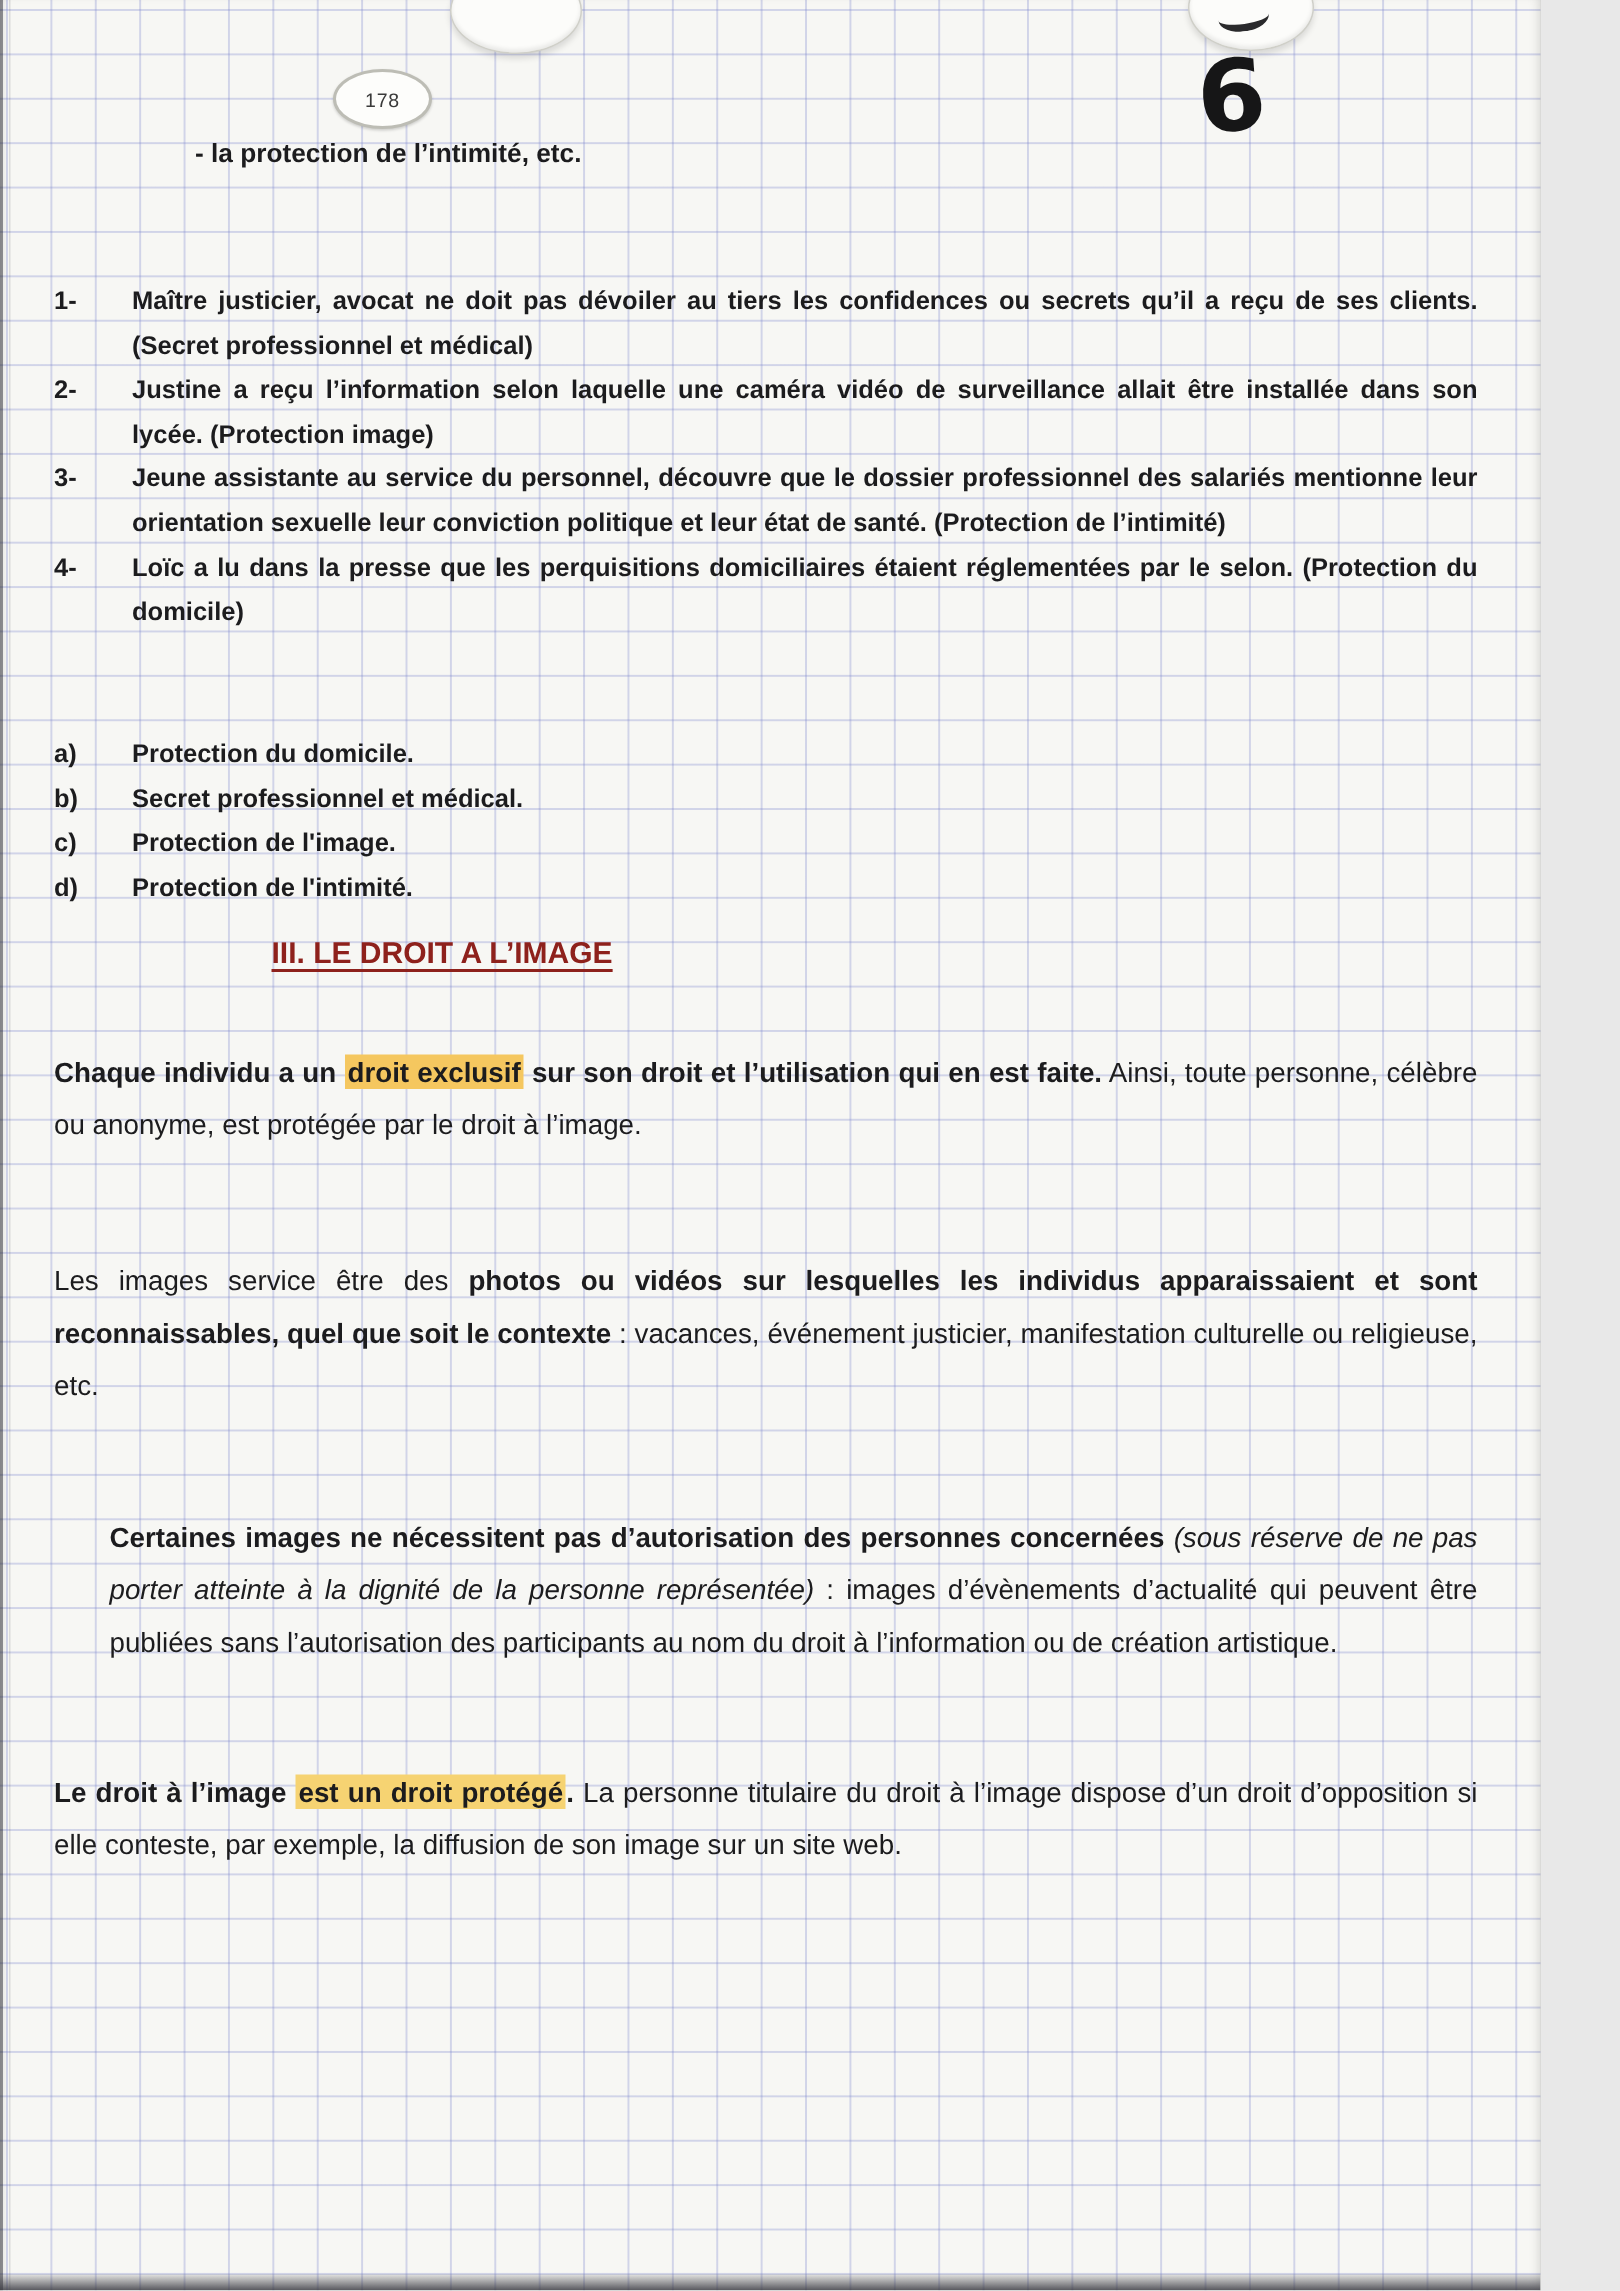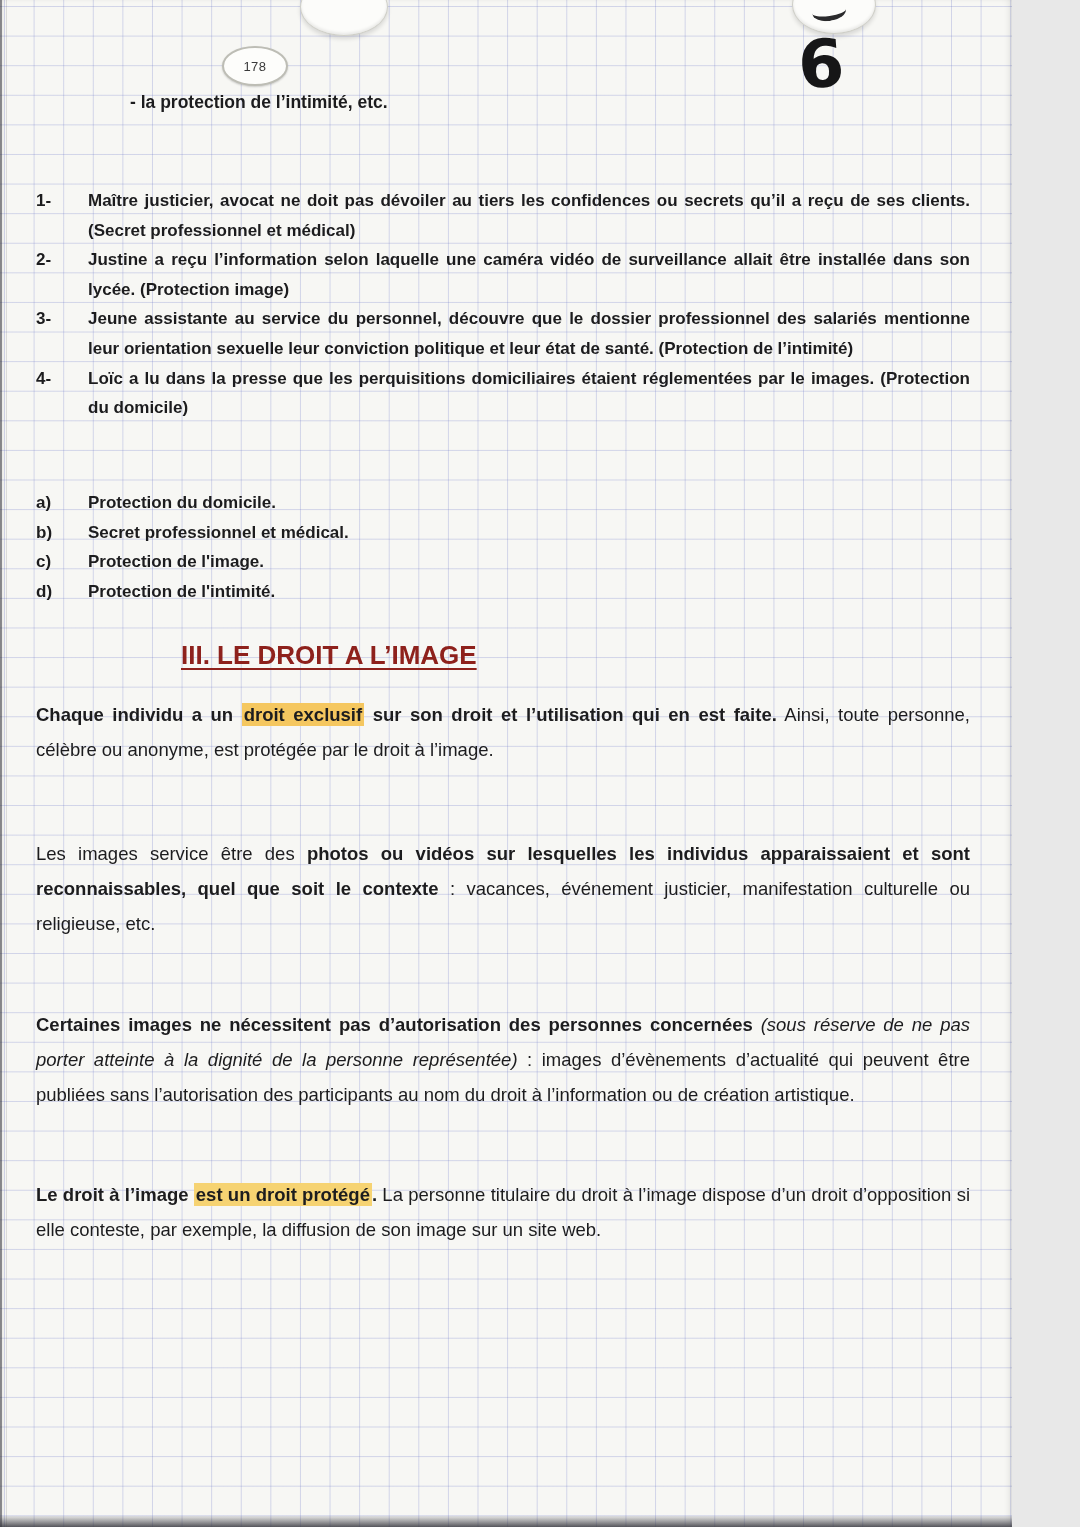--- a/index.html
+++ b/index.html
@@ -9,20 +9,21 @@
     background-color:#f7f7f4;
     background-image:
       linear-gradient(to right, rgba(122,132,205,0.30) 1px, transparent 1px),
       linear-gradient(to bottom, rgba(122,132,205,0.30) 1px, transparent 1px);
     background-size:29.6px 29.6px;
     background-position:4px 6px;
     overflow:hidden;
     font-family:"Liberation Sans", sans-serif;
     color:#1c1c1e;
     box-shadow:inset -5px 0 8px -5px rgba(0,0,0,0.18), inset 5px 0 6px -5px rgba(0,0,0,0.22);
+    padding-left:15px;
   }
   .edge-left{position:absolute;left:0;top:0;width:2px;height:100%;background:rgba(25,25,35,0.45);}
   .edge-left2{position:absolute;left:6px;top:0;width:1px;height:100%;background:rgba(25,25,35,0.12);}
   .edge-bottom{position:absolute;left:0;bottom:0;width:100%;height:11px;
     background:linear-gradient(to bottom, rgba(70,70,80,0.10), rgba(58,58,66,0.85));}
   
   .hole{position:absolute;background:#fcfcfa;border:1px solid #cfcfc8;border-radius:50%;
     box-shadow:0 3px 4px rgba(0,0,0,0.12), inset 0 -2px 3px rgba(0,0,0,0.08);}
   .hole-left{left:300px;top:-22px;width:86px;height:56px;}
   .hole-right{left:792px;top:-24px;width:82px;height:56px;}
@@ -37,26 +38,26 @@
   
   .blk{position:absolute;left:36px;right:42px;}
   .intro{top:88px;left:130px;right:42px;font-weight:700;font-size:17.5px;line-height:29.5px;}
   .cases{top:186px;}
   .case-row{display:flex;font-weight:600;font-size:17px;line-height:29.6px;}
   .case-num{flex:none;width:52px;}
   .case-txt{flex:1;text-align:justify;}
   .options{top:488px;}
   .opt-row{display:flex;font-weight:600;font-size:17px;line-height:29.6px;}
   .opt-letter{flex:none;width:52px;}
-  .heading{top:640px;left:181px;right:42px;font-weight:700;font-size:26px;
+  .heading{top:625px;left:181px;right:42px;font-weight:700;font-size:20px;
     color:#8e211c;text-decoration:underline;text-underline-offset:4px;}
   .para{font-size:18.5px;line-height:35px;text-align:justify;}
   .p1{top:697px;}
   .p2{top:836px;}
-  .p3{top:1007px;}
+  .p3{top:1007px;margin-left:37px;}
   .p4{top:1177px;}
   .b{font-weight:700;}
   .it{font-style:italic;}
   .hl{background:#f5c75f;box-decoration-break:clone;padding:1px 2px;margin-top:20px;}
   .hl2{background:#f6d372;box-decoration-break:clone;padding:1px 2px;}
 </style>
 </head>
 <body>
 
 <div class="page">
@@ -81,21 +82,21 @@
     <div class="case-row">
       <span class="case-num">2-</span>
       <div class="case-txt">Justine a reçu l’information selon laquelle une caméra vidéo de surveillance allait être installée dans son lycée. (Protection image)</div>
     </div>
     <div class="case-row">
       <span class="case-num">3-</span>
       <div class="case-txt">Jeune assistante au service du personnel, découvre que le dossier professionnel des salariés mentionne leur orientation sexuelle leur conviction politique et leur état de santé. (Protection de l’intimité)</div>
     </div>
     <div class="case-row">
       <span class="case-num">4-</span>
-      <div class="case-txt">Loïc a lu dans la presse que les perquisitions domiciliaires étaient réglementées par le images. (Protection du domicile)</div>
+      <div class="case-txt">Loïc a lu dans la presse que les perquisitions domiciliaires étaient réglementées par le selon. (Protection du domicile)</div>
     </div>
   </div>
 
   <div class="blk options">
     <div class="opt-row">
       <span class="opt-letter">a)</span>
       <div class="opt-txt">Protection du domicile.</div>
     </div>
     <div class="opt-row">
       <span class="opt-letter">b)</span>

